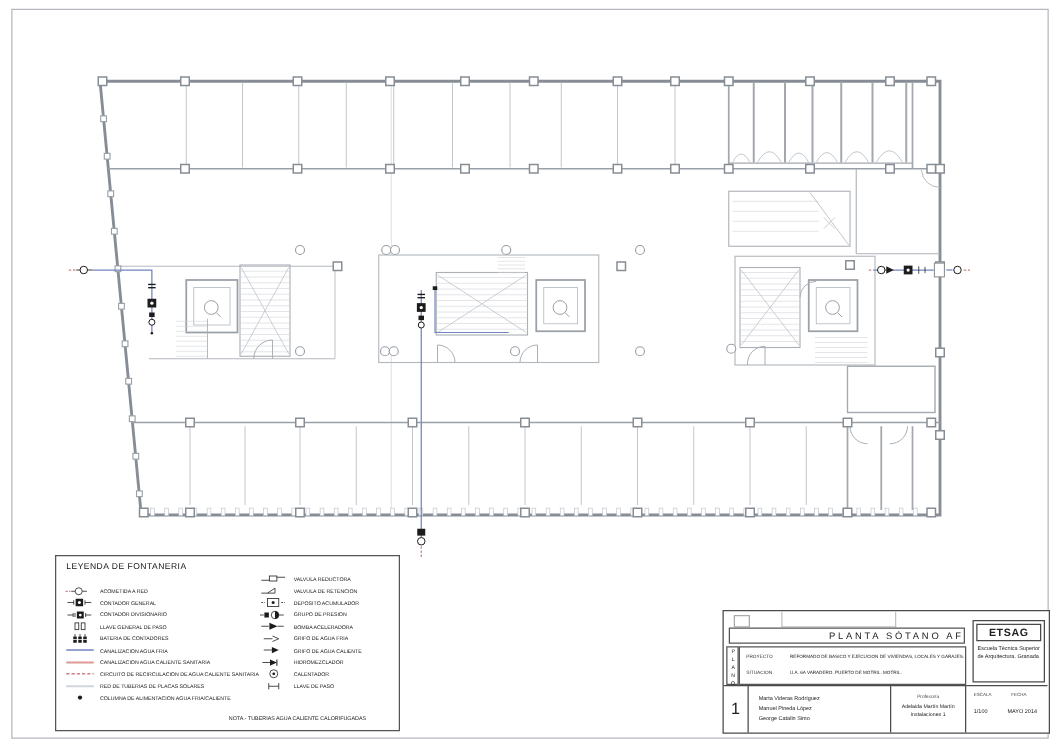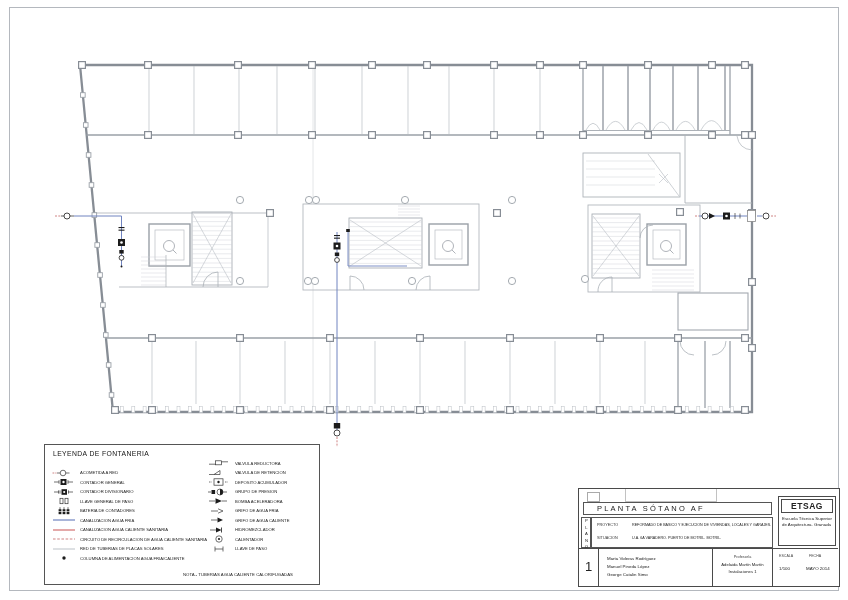--- a/index.html
+++ b/index.html
@@ -14,21 +14,21 @@
   .lrow{position:absolute;height:9px;display:flex;align-items:center;}
   .llab{font-size:4.2px;color:#222;margin-left:4px;white-space:nowrap;}
   .legend-note{position:absolute;left:138px;top:127px;font-size:4.3px;color:#222;white-space:nowrap;}
 
   
   .tblock{position:absolute;left:578px;top:488px;width:260px;height:97px;border:1px solid #4a4a4a;background:#fff;}
   .tblock *{box-sizing:border-box;}
   .tb-decor1{position:absolute;left:8px;top:3px;width:13px;height:10px;border:1px solid #aaa;}
   .tb-decor2{position:absolute;left:46px;top:0;width:92px;height:13px;border:1px solid #c2c2c2;border-top:none;}
   .tb-titlebar{position:absolute;left:4px;top:13px;width:189px;height:13px;border:1px solid #555;background:#fff;
-               font-size:7.5px;letter-spacing:2.2px;line-height:12px;padding-left:13px;white-space:nowrap;}
+               font-size:7.5px;letter-spacing:2.2px;line-height:12px;padding-left:13px;white-space:nowrap;text-align:right;}
   .tb-plano{position:absolute;left:2px;top:28px;width:10px;height:31px;border:1px solid #555;
             writing-mode:vertical-lr;text-orientation:upright;font-size:4.2px;letter-spacing:1.5px;
             text-align:center;line-height:8px;}
   .tb-info{position:absolute;left:12px;top:28px;width:182px;height:31px;border:1px solid #555;}
   .tb-lab{position:absolute;left:5px;font-size:3.8px;color:#333;white-space:nowrap;}
   .tb-val{position:absolute;left:40px;font-size:3.7px;color:#222;white-space:nowrap;}
   .tbcell{position:absolute;top:59px;height:38px;border-top:1px solid #4a4a4a;}
   .tb-num{left:0;width:20px;border-right:1px solid #4a4a4a;font-size:13px;text-align:center;line-height:36px;}
   .tb-authors{left:20px;width:114px;border-right:1px solid #4a4a4a;padding:6px 0 0 8px;font-size:4.4px;line-height:8px;}
   .tb-prof{left:134px;width:60px;border-right:1px solid #4a4a4a;text-align:center;padding-top:5px;font-size:4.2px;line-height:7px;}

